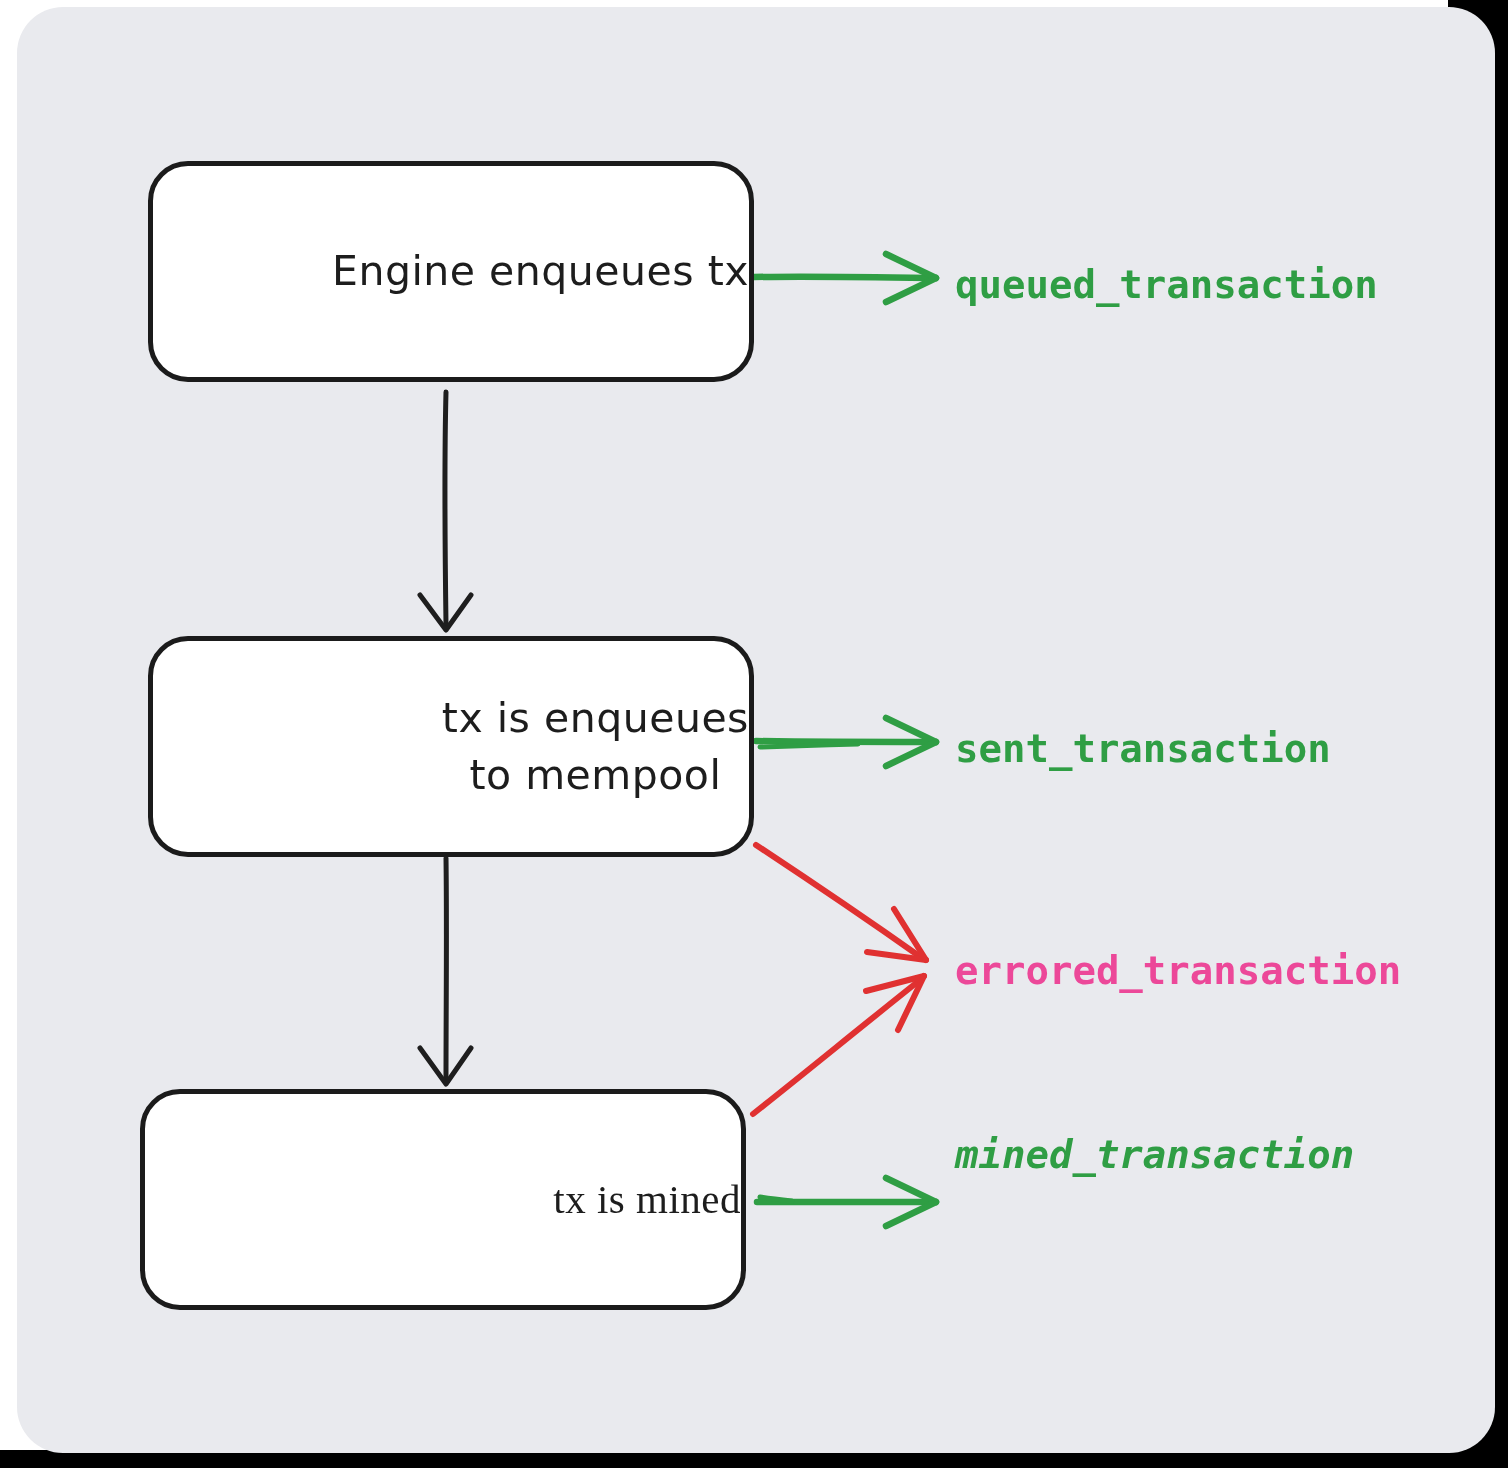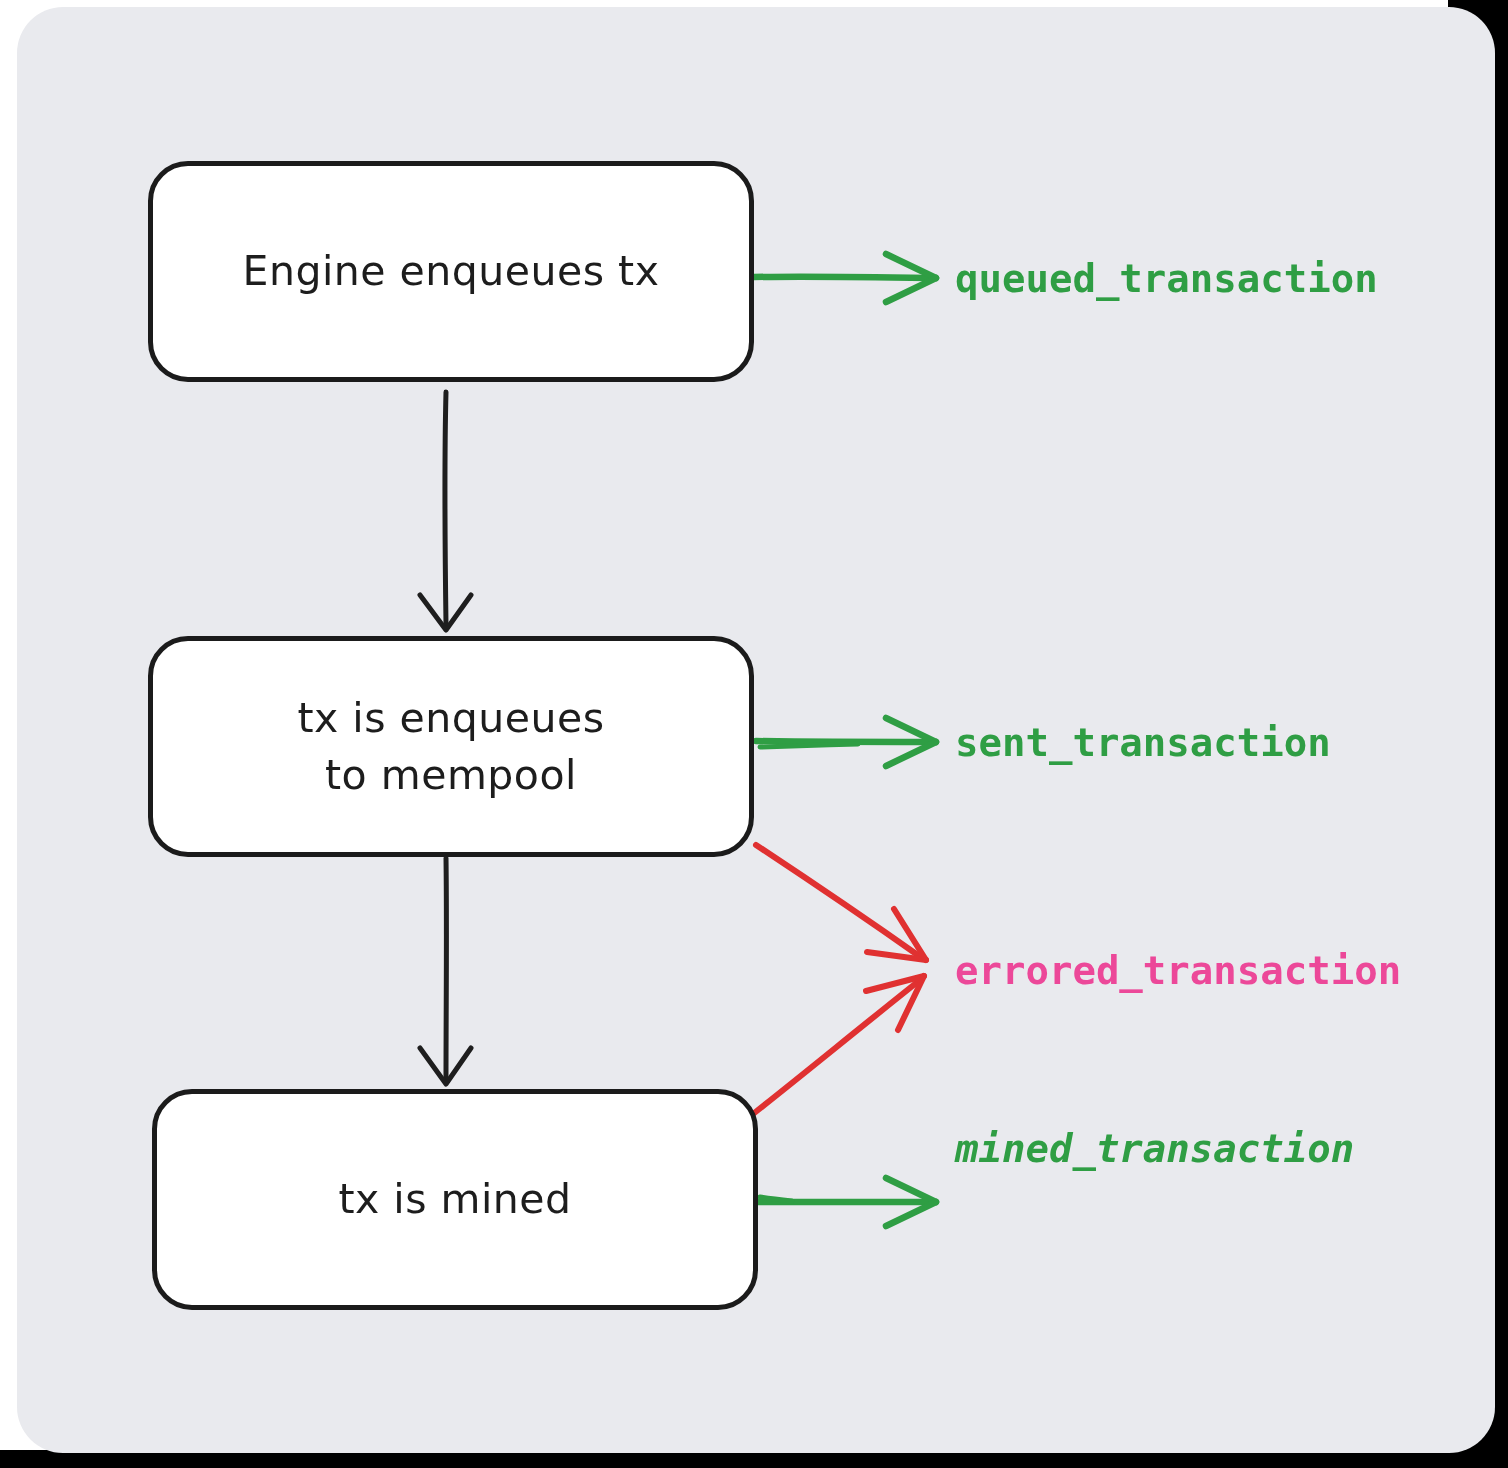--- a/index.html
+++ b/index.html
@@ -32,41 +32,41 @@
   .node {
     position: absolute;
     width: 606px;
     height: 221px;
     background: #ffffff;
     border: 5px solid #1b1b1b;
     border-radius: 40px;
     box-sizing: border-box;
     display: flex;
     align-items: center;
-    justify-content: center;
+    justify-content: flex-end;
     text-align: center;
     font-size: 41px;
     line-height: 1.38;
     color: #1d1d1d;
     white-space: pre-line;
     letter-spacing: 0.5px;
   }
   .node-1 { left: 148px; top: 161px; }
   .node-2 { left: 148px; top: 636px; }
-  .node-3 { left: 152px; top: 1089px; }
+  .node-3 { left: 140px; top: 1089px; font-family: Liberation Serif, serif; }
   .evt {
     position: absolute;
     left: 955px;
     transform: translateY(-50%);
     font-family: "DejaVu Sans Mono", monospace;
     font-weight: bold;
     font-size: 39px;
     white-space: nowrap;
   }
-  .evt-success { color: #2f9e44; }
+  .evt-success { color: #2f9e44; margin-top: 6px; }
   .evt-error   { color: #ec4899; }
   .evt-queued  { top: 278px; }
   .evt-sent    { top: 742px; }
   .evt-errored { top: 970px; }
   .evt-mined   { top: 1148px; font-style: italic; }
 </style>
 </head>
 <body>
 
 <div class="white-backdrop"></div>

